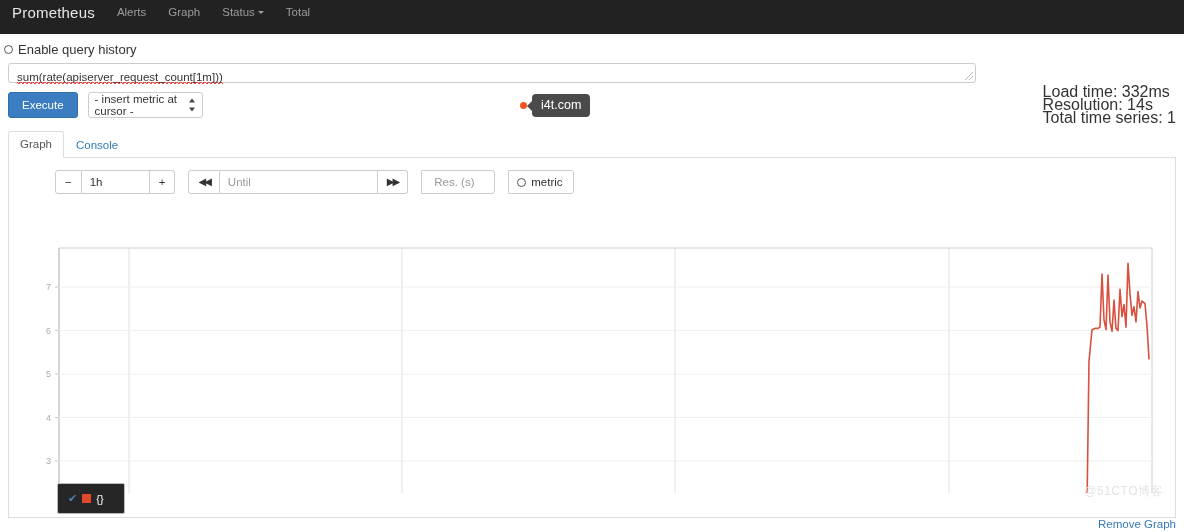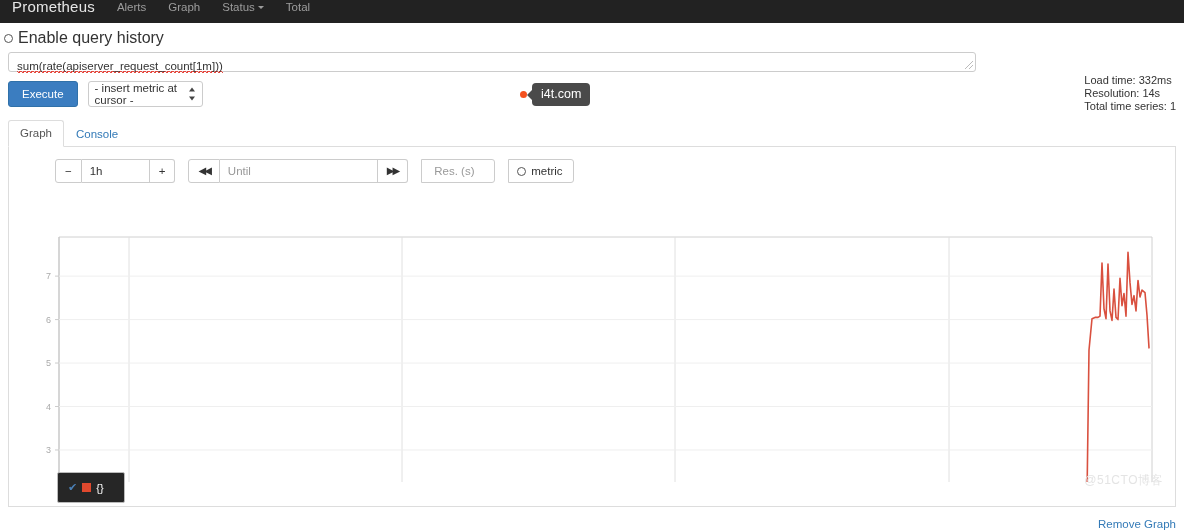--- a/index.html
+++ b/index.html
@@ -9,21 +9,21 @@
     background: #ffffff;
     font-family: "Liberation Sans", sans-serif;
     font-size: 12px;
     color: #333333;
     overflow: hidden;
     position: relative;
   }
 
   
   .navbar {
-    height: 23px;
+    height: 34px;
     background: #222222;
     display: flex;
     align-items: center;
     padding: 0 0 10px 12px;
   }
   .brand {
     color: #e6e6e6;
     font-size: 15px;
     letter-spacing: .2px;
     margin-right: 22px;
@@ -55,21 +55,21 @@
   }
   .cb {
     width: 9px; height: 9px;
     border: 1.6px solid #555;
     border-radius: 50%;
     background: #fff;
     display: inline-block;
     margin-right: 5px;
     flex: none;
   }
-  .history-label { font-size: 16px; color: #333; }
+  .history-label { font-size: 13px; color: #333; }
 
   
   .query-wrap { position: relative; padding: 0 8px; margin-top: 7px; }
   .query-box {
     width: 968px;
     height: 20px;
     border: 1px solid #cccccc;
     border-radius: 3px;
     background: #fff;
     padding: 7px 8px 0 8px;
@@ -92,21 +92,21 @@
     right: 2px; bottom: 2px;
     width: 8px; height: 8px;
     background:
       linear-gradient(135deg, transparent 45%, #bbb 45%, #bbb 55%, transparent 55%),
       linear-gradient(135deg, transparent 70%, #bbb 70%, #bbb 80%, transparent 80%);
   }
   .stats {
     position: absolute;
     right: 8px; top: 22px;
     text-align: left;
-    font-size: 11px;
+    font-size: 16px;
     color: #333;
     line-height: 13px;
   }
 
   
   .exec-row {
     display: flex;
     align-items: center;
     margin: 9px 0 0 8px;
     position: relative;

